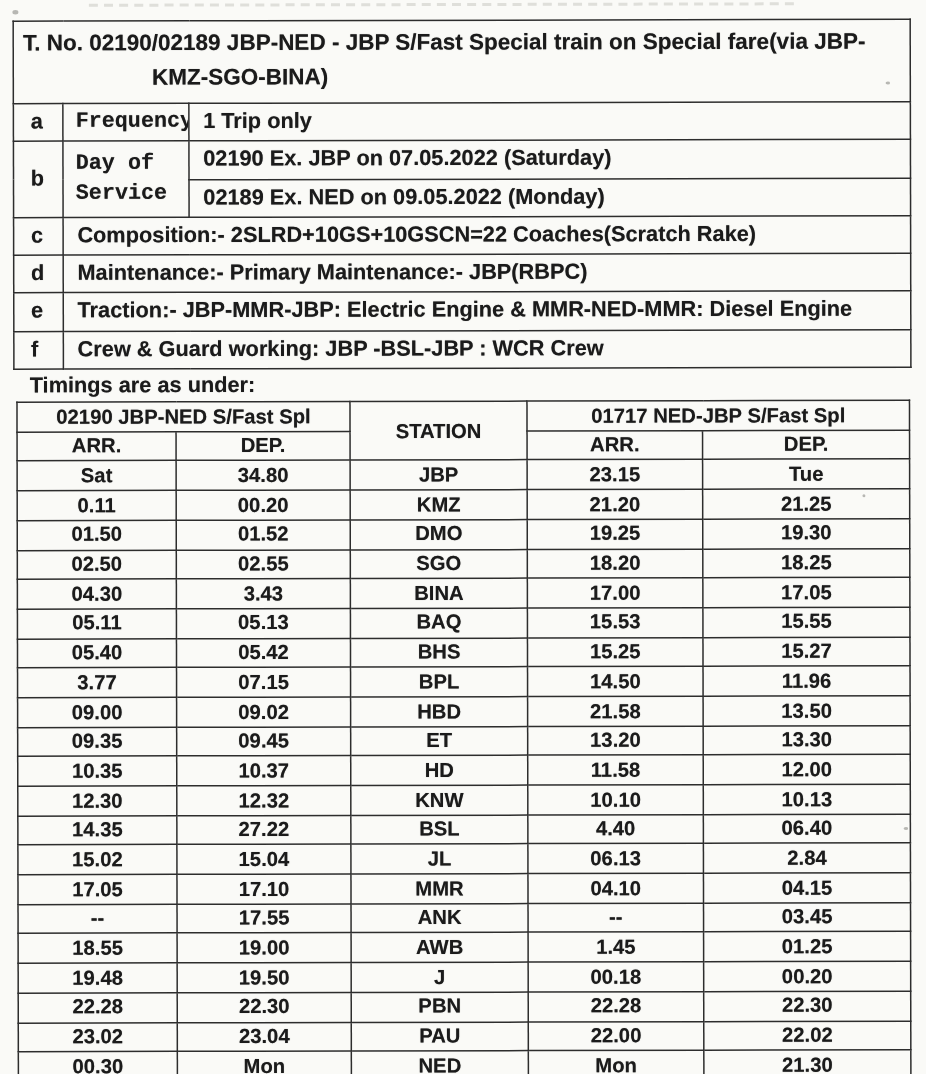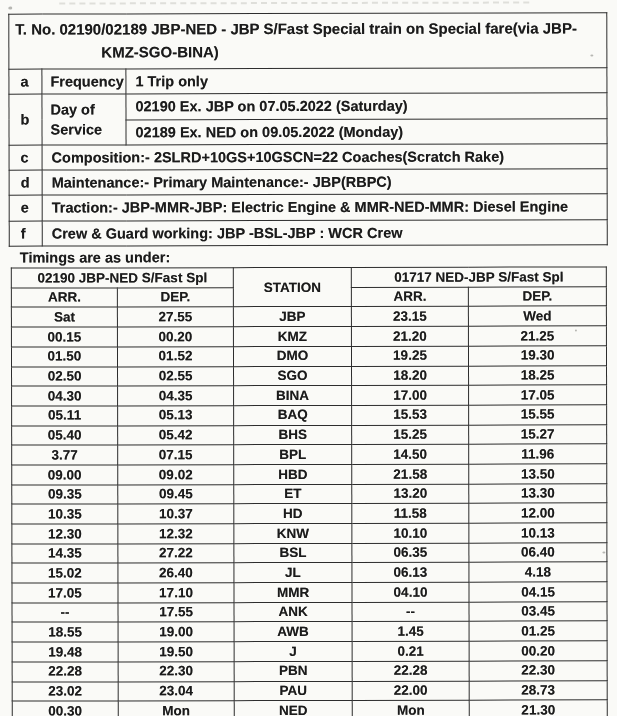--- a/index.html
+++ b/index.html
@@ -36,21 +36,21 @@
     overflow: hidden;
     text-shadow: 0 0 .5px rgba(20,20,20,.55);
   }
   .info-table .title-cell {
     font-size: 15px;
     line-height: 1.5;
     padding: 4px 8px 5px 92px;
     text-indent: -86px;
   }
   .info-table .key-cell { text-align: left; padding-left: 11px; }
-  .info-table .label-cell { padding-left: 8px; }
+  .info-table .label-cell { padding-left: 8px; font-family: Liberation Mono, monospace; }
   .info-table .value-cell { padding-left: 9px; }
 
   
   .timings-heading {
     margin: 3px 0 2px 20px;
     font-size: 14.5px;
     font-weight: 700;
     text-shadow: 0 0 .5px rgba(20,20,20,.5);
   }
 
@@ -144,27 +144,27 @@
       <tr>
         <th>ARR.</th>
         <th>DEP.</th>
         <th>ARR.</th>
         <th>DEP.</th>
       </tr>
     </thead>
     <tbody>
         <tr>
     <td>Sat</td>
-    <td>27.55</td>
+    <td>34.80</td>
     <td>JBP</td>
     <td>23.15</td>
-    <td>Wed</td>
-  </tr>
-        <tr>
-    <td>00.15</td>
+    <td>Tue</td>
+  </tr>
+        <tr>
+    <td>0.11</td>
     <td>00.20</td>
     <td>KMZ</td>
     <td>21.20</td>
     <td>21.25</td>
   </tr>
         <tr>
     <td>01.50</td>
     <td>01.52</td>
     <td>DMO</td>
     <td>19.25</td>
@@ -172,21 +172,21 @@
   </tr>
         <tr>
     <td>02.50</td>
     <td>02.55</td>
     <td>SGO</td>
     <td>18.20</td>
     <td>18.25</td>
   </tr>
         <tr>
     <td>04.30</td>
-    <td>04.35</td>
+    <td>3.43</td>
     <td>BINA</td>
     <td>17.00</td>
     <td>17.05</td>
   </tr>
         <tr>
     <td>05.11</td>
     <td>05.13</td>
     <td>BAQ</td>
     <td>15.53</td>
     <td>15.55</td>
@@ -230,29 +230,29 @@
     <td>12.30</td>
     <td>12.32</td>
     <td>KNW</td>
     <td>10.10</td>
     <td>10.13</td>
   </tr>
         <tr>
     <td>14.35</td>
     <td>27.22</td>
     <td>BSL</td>
-    <td>06.35</td>
+    <td>4.40</td>
     <td>06.40</td>
   </tr>
         <tr>
     <td>15.02</td>
-    <td>26.40</td>
+    <td>15.04</td>
     <td>JL</td>
     <td>06.13</td>
-    <td>4.18</td>
+    <td>2.84</td>
   </tr>
         <tr>
     <td>17.05</td>
     <td>17.10</td>
     <td>MMR</td>
     <td>04.10</td>
     <td>04.15</td>
   </tr>
         <tr>
     <td>--</td>
@@ -265,36 +265,36 @@
     <td>18.55</td>
     <td>19.00</td>
     <td>AWB</td>
     <td>1.45</td>
     <td>01.25</td>
   </tr>
         <tr>
     <td>19.48</td>
     <td>19.50</td>
     <td>J</td>
-    <td>0.21</td>
+    <td>00.18</td>
     <td>00.20</td>
   </tr>
         <tr>
     <td>22.28</td>
     <td>22.30</td>
     <td>PBN</td>
     <td>22.28</td>
     <td>22.30</td>
   </tr>
         <tr>
     <td>23.02</td>
     <td>23.04</td>
     <td>PAU</td>
     <td>22.00</td>
-    <td>28.73</td>
+    <td>22.02</td>
   </tr>
         <tr>
     <td>00.30</td>
     <td>Mon</td>
     <td>NED</td>
     <td>Mon</td>
     <td>21.30</td>
   </tr>
       </tbody>
   </table>

